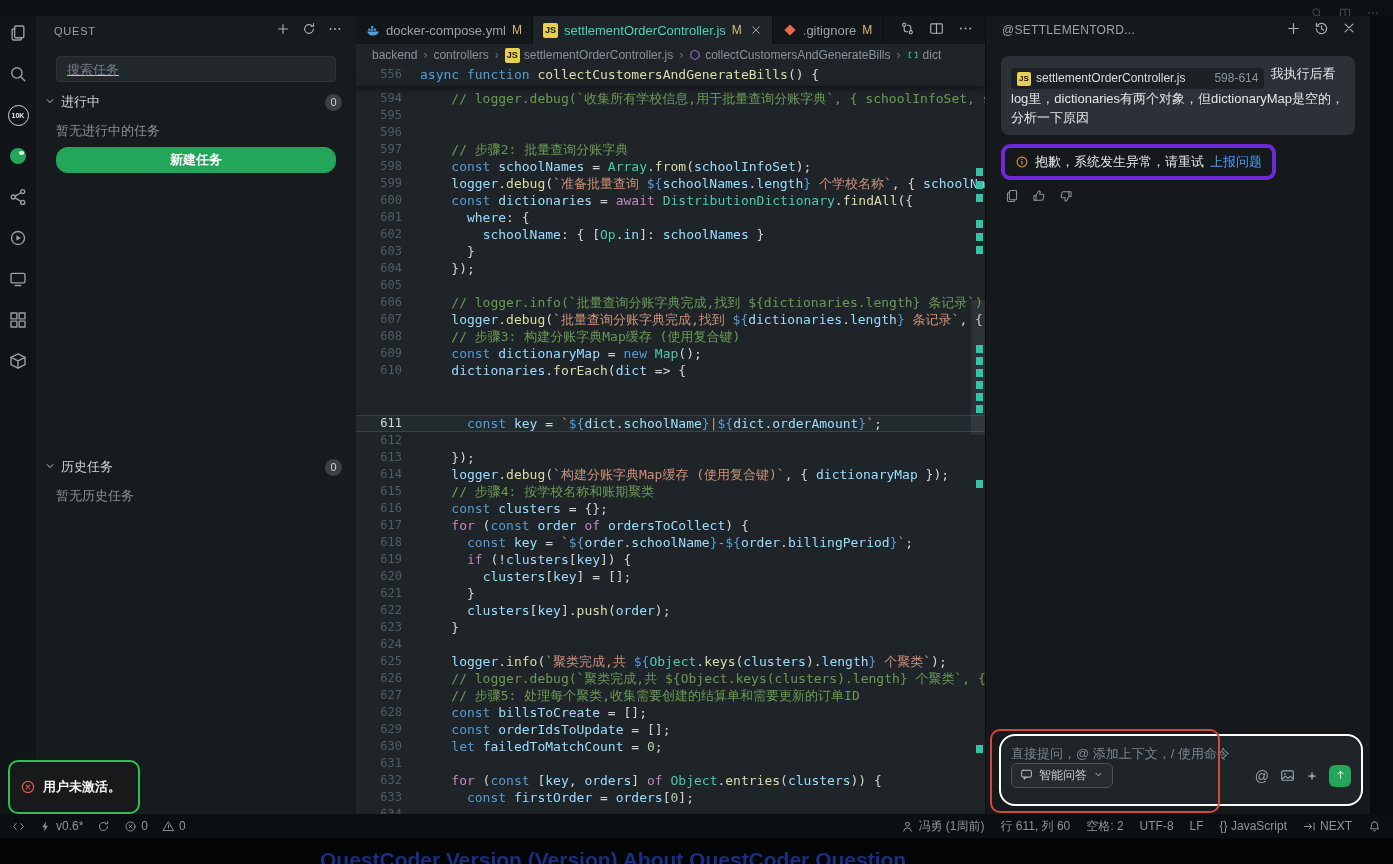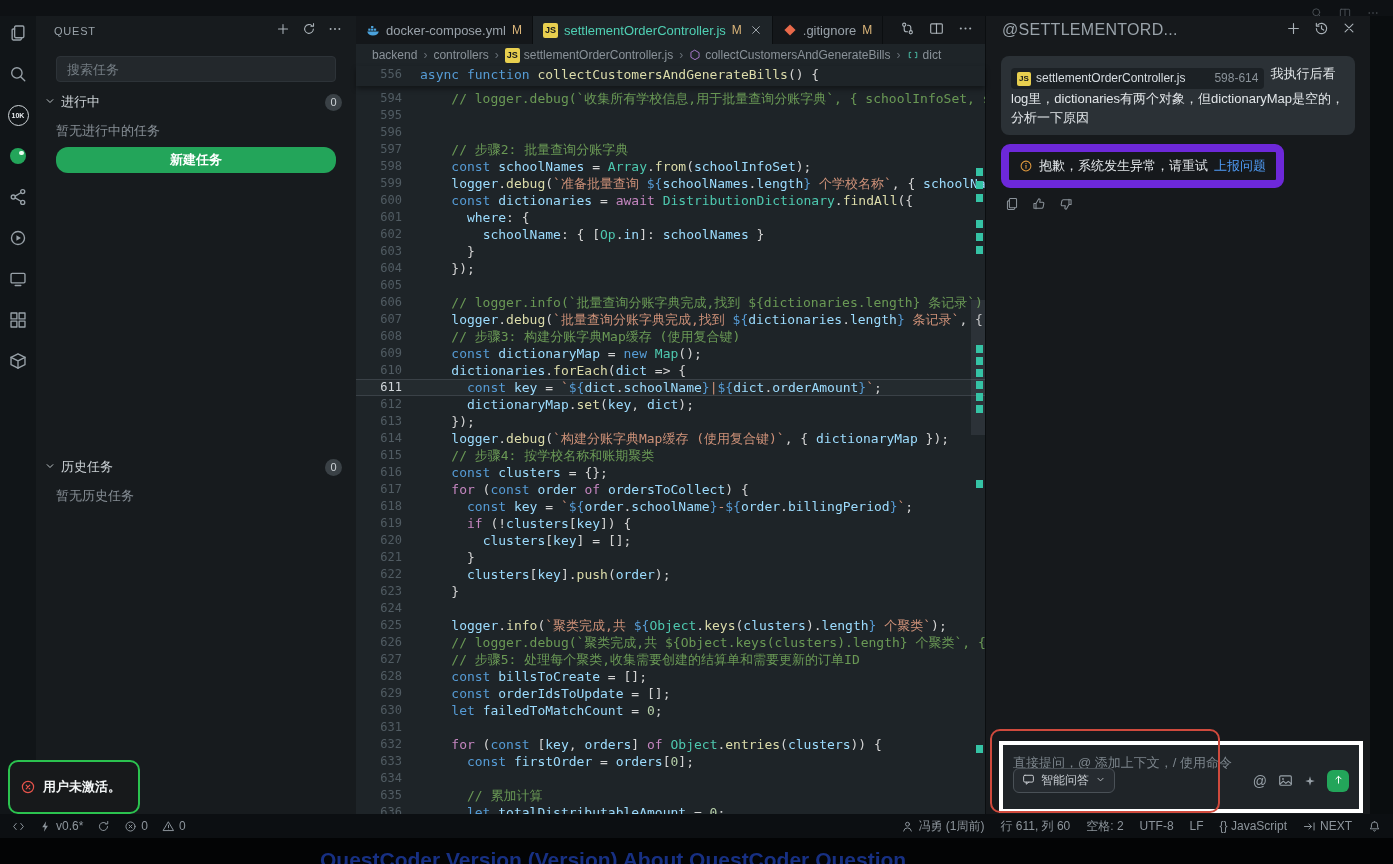--- a/index.html
+++ b/index.html
@@ -15,21 +15,21 @@
   .ab-item { width:22px; height:20px; display:flex; align-items:center; justify-content:center; color:#98a1a8; cursor:pointer; }
   .badge-10k { display:inline-flex; align-items:center; justify-content:center; width:21px; height:21px; border-radius:50%; border:1.5px solid #cfd5d9; color:#e8ecef; font-size:7px; font-weight:bold; }
   .green-dot { width:16px; height:16px; border-radius:50%; background:#23a55a; position:relative; display:inline-block; }
   .green-dot::after { content:""; position:absolute; right:2.5px; top:2.5px; width:4.5px; height:4.5px; border-radius:50%; background:#eafff2; }
 
   
   .sidebar { position:absolute; left:36px; top:16px; width:320px; height:798px; background:#171b1e; }
   .sidebar-header { height:30px; display:flex; align-items:center; padding:0 14px 0 18px; }
   .sidebar-title { flex:1; font-size:11px; letter-spacing:.8px; color:#9aa3aa; }
   .sidebar-header-icons { display:flex; gap:12px; color:#aab2b8; }
-  .search-input { position:absolute; left:20px; top:40px; width:280px; height:26px; background:#23282c; border:1px solid #2d3338; border-radius:4px; color:#0ea5e9; font-size:13px; padding:0 10px; outline:none; font-family:"Liberation Sans",sans-serif; }
+  .search-input { position:absolute; left:20px; top:40px; width:280px; height:26px; background:#23282c; border:1px solid #2d3338; border-radius:4px; color:#f0abfc; font-size:13px; padding:0 10px; outline:none; font-family:"Liberation Sans",sans-serif;text-decoration:underline; }
   .search-input::placeholder { color:#757e85; }
   .section-header { position:absolute; left:0; width:320px; height:24px; display:flex; align-items:center; gap:5px; padding:0 14px 0 8px; font-size:13px; color:#ccd2d6; cursor:pointer; }
   .section-badge { margin-left:auto; background:#3a4146; border-radius:50%; min-width:17px; height:17px; font-size:11px; display:flex; align-items:center; justify-content:center; color:#ccd2d6; }
   .empty-text { position:absolute; left:20px; font-size:13px; color:#878f96; }
   .new-task-btn { position:absolute; left:20px; top:131px; width:280px; height:26px; background:#23a55a; border:none; border-radius:12px; color:#fff; font-size:13px; font-weight:bold; cursor:pointer; font-family:"Liberation Sans",sans-serif; }
   .user-callout { position:absolute; left:8px; top:760px; width:132px; height:54px; border:2.5px solid #2bc24f; border-radius:10px; background:#17191b; z-index:30; display:flex; align-items:center; gap:7px; padding:0 10px; }
   .user-callout .x-ic { color:#e5534b; display:flex; }
   .user-callout b { color:#f2f5f6; font-size:13px; white-space:nowrap; }
 
   
@@ -41,47 +41,47 @@
   .tab-m { color:#dcb67a; font-size:12px; }
   .tab-close { display:flex; color:#aab2b8; margin-left:2px; }
   .tabbar-right { margin-left:auto; display:flex; align-items:center; gap:14px; padding-right:12px; color:#aab2b8; }
   .breadcrumbs { position:absolute; left:356px; top:44px; width:629px; height:22px; display:flex; align-items:center; gap:6px; padding-left:16px; font-size:12px; color:#8a9299; background:#1e2428; overflow:hidden; white-space:nowrap; }
   .bc-sep { color:#666e75; }
   .bc-item { display:flex; align-items:center; gap:4px; cursor:pointer; }
 
   .sticky { position:absolute; left:356px; top:66px; width:629px; height:20px; background:#1e2428; box-shadow:0 3px 5px rgba(0,0,0,.4); z-index:3; overflow:hidden; }
   .code-area { position:absolute; left:356px; top:90px; width:629px; height:724px; overflow:hidden; }
   .code-line { display:flex; height:17px; line-height:17px; font-family:"DejaVu Sans Mono",monospace; font-size:13px; }
-  .code-line.active { background:rgba(120,130,140,.08); box-shadow:inset 0 1px 0 #3a4147, inset 0 -1px 0 #3a4147; }
+  .code-line.active { background:rgba(120,130,140,.08); box-shadow:inset 0 1px 0 #3a4147, inset 0 -1px 0 #3a4147;margin-top:36px; }
   .code-line.active .gutter { color:#d2d8dc; }
   .gutter { width:64px; flex:none; text-align:right; padding-right:18px; color:#515c63; font-size:12px; }
   .content { flex:1; white-space:pre; overflow:hidden; color:#d4d4d4; }
   .tk-c{color:#6a9955;} .tk-k{color:#569cd6;} .tk-f{color:#c586c0;} .tk-v{color:#9cdcfe;}
   .tk-y{color:#dcdcaa;} .tk-s{color:#ce9178;} .tk-t{color:#4ec9b0;} .tk-n{color:#b5cea8;}
   .tk-p{color:#d4d4d4;} .tk-i{color:#569cd6;} .tk-o{color:#d4d4d4;}
   .scroll-thumb { position:absolute; left:971px; top:300px; width:14px; height:135px; background:rgba(125,135,145,.15); z-index:4; }
   .ruler-mark { position:absolute; left:976px; width:7px; height:8px; background:#35c3a5; z-index:5; }
 
   
   .chat { position:absolute; left:985px; top:16px; width:385px; height:798px; background:#16191c; border-left:1px solid #0b0e10; }
   .chat-header { height:28px; display:flex; align-items:center; padding:0 14px 0 16px; }
-  .chat-title { flex:1; font-size:16px; color:#9aa3aa; letter-spacing:.3px; }
+  .chat-title { flex:1; font-size:12px; color:#9aa3aa; letter-spacing:.3px; }
   .chat-h-icons { display:flex; gap:13px; color:#aab2b8; }
   .user-card { margin:12px 15px 0 15px; background:#2b3136; border-radius:8px; padding:8px 10px; font-size:13px; line-height:19px; color:#e2e6e9; }
   .file-chip { display:inline-flex; align-items:center; gap:5px; background:#1c2125; border-radius:4px; padding:1px 6px; margin-right:6px; vertical-align:-3px; font-size:12px; color:#d7dde2; cursor:pointer; }
   .chip-range { color:#8a9299;margin-left:24px; }
   .js-badge { display:inline-flex; align-items:center; justify-content:center; width:15px; height:15px; border-radius:2px; background:#e8cf4f; color:#15181b; font-size:9px; font-weight:bold; }
   .js-badge.sm { width:14px; height:14px; font-size:8px; }
-  .error-box { margin:9px 15px 0 15px; display:flex; width:max-content; max-width:340px; align-items:center; gap:6px; border:8px solid #6d28d9; border-radius:9px; padding:5px 10px; font-size:13px; color:#e2e6e9; background:#16191c; }
+  .error-box { margin:9px 15px 0 15px; display:flex; width:max-content; max-width:340px; align-items:center; gap:6px; border:4px solid #6d28d9; border-radius:9px; padding:5px 10px; font-size:13px; color:#e2e6e9; background:#16191c; }
   .error-box .info-ic { color:#e09a3e; display:flex; }
   .report-link { color:#4f9cf7; cursor:pointer; text-decoration:none; }
   .feedback { display:flex; gap:13px; margin:9px 0 0 19px; color:#8a9299; }
   .feedback span { cursor:pointer; display:flex; }
 
-  .composer { position:absolute; left:13px; top:718px; width:364px; height:72px; background:#1f2428; border:4px solid #ffffff; border-radius:0; padding:9px 10px;margin-top:7px; }
+  .composer { position:absolute; left:13px; top:718px; width:364px; height:72px; background:#1f2428; border:2px solid #ffffff; border-radius:16px; padding:9px 10px; }
   .composer-placeholder { color:#7c858c; font-size:13px; }
   .composer-row { position:absolute; left:10px; right:10px; bottom:16px; display:flex; align-items:center; }
   .mode-pill { display:flex; align-items:center; gap:6px; border:1px solid #4a5157; border-radius:6px; padding:3px 8px; font-size:12px; color:#c8cdd2; background:#262b30; cursor:pointer; }
   .composer-icons { margin-left:auto; display:flex; align-items:center; gap:11px; color:#98a1a8; }
   .composer-icons > span { cursor:pointer; display:flex; }
   .at-sign { font-size:14px; }
   .send-btn { width:22px; height:22px; border-radius:6px; background:#23a55a; color:#fff; display:flex; align-items:center; justify-content:center; }
   .red-annot { position:absolute; left:990px; top:729px; width:230px; height:84px; border:2.5px solid #cf4a3d; border-radius:10px; z-index:40; pointer-events:none; }
 
   
@@ -398,21 +398,20 @@
       <div class="code-line">
         <span class="gutter">610</span>
         <span class="content"><span class="tk-p">    </span><span class="tk-v">dictionaries</span><span class="tk-p">.</span><span class="tk-y">forEach</span><span class="tk-p">(</span><span class="tk-v">dict</span><span class="tk-o"> =&gt; </span><span class="tk-p">{</span></span>
       </div>
       <div class="code-line active">
         <span class="gutter">611</span>
         <span class="content"><span class="tk-p">      </span><span class="tk-k">const</span><span class="tk-p"> </span><span class="tk-v">key</span><span class="tk-o"> = </span><span class="tk-s">`</span><span class="tk-i">${</span><span class="tk-v">dict</span><span class="tk-p">.</span><span class="tk-v">schoolName</span><span class="tk-i">}</span><span class="tk-s">|</span><span class="tk-i">${</span><span class="tk-v">dict</span><span class="tk-p">.</span><span class="tk-v">orderAmount</span><span class="tk-i">}</span><span class="tk-s">`</span><span class="tk-p">;</span></span>
       </div>
       <div class="code-line">
         <span class="gutter">612</span>
-        <span class="content"><span class="tk-p">      </span><span class="tk-v">dictionaryMap</span><span class="tk-p">.</span><span class="tk-y">set</span><span class="tk-p">(</span><span class="tk-v">key</span><span class="tk-p">, </span><span class="tk-v">dict</span><span class="tk-p">);</span></span>
       </div>
       <div class="code-line">
         <span class="gutter">613</span>
         <span class="content"><span class="tk-p">    });</span></span>
       </div>
       <div class="code-line">
         <span class="gutter">614</span>
         <span class="content"><span class="tk-p">    </span><span class="tk-v">logger</span><span class="tk-p">.</span><span class="tk-y">debug</span><span class="tk-p">(</span><span class="tk-s">`构建分账字典Map缓存 (使用复合键)`</span><span class="tk-p">, { </span><span class="tk-v">dictionaryMap</span><span class="tk-p"> });</span></span>
       </div>
       <div class="code-line">

